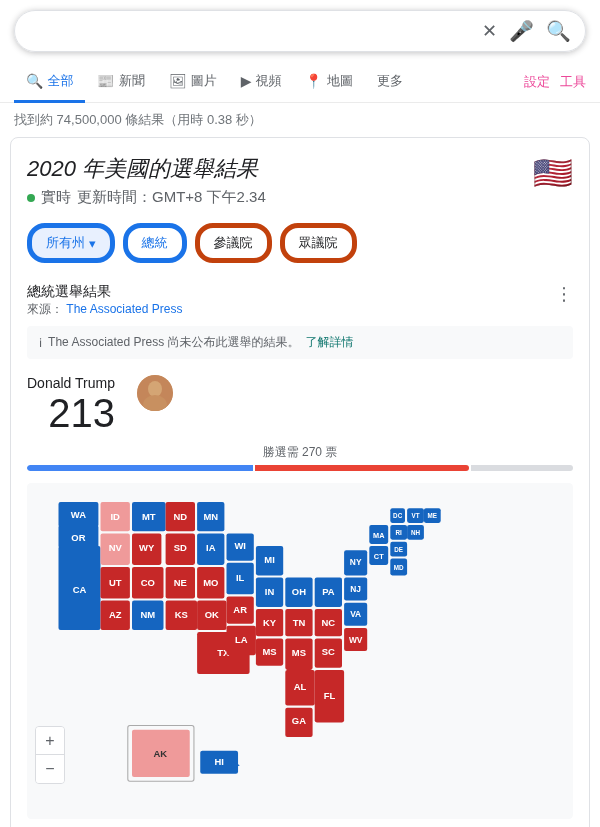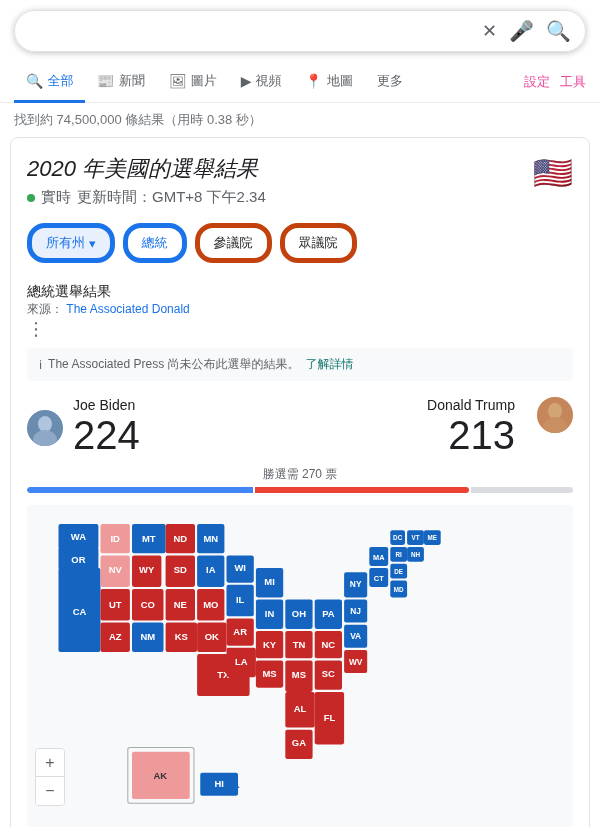--- a/index.html
+++ b/index.html
@@ -60,21 +60,20 @@
       font-size: 13px; color: #202124; background: #fff; cursor: pointer;
       display: flex; align-items: center; gap: 4px;
     }
     .filter-btn.active { border-color: #1a73e8; color: #1a73e8; }
     .filter-btn.selected { background: #e8f0fe; border-color: #1a73e8; color: #1a73e8; }
 
     
     .section-header {
       display: flex; justify-content: space-between; align-items: flex-start;
       padding: 12px 16px 4px 16px;
-      flex-direction: column;
     }
     .section-title { font-size: 14px; color: #202124; }
     .section-source { font-size: 12px; color: #5f6368; }
     .section-source a { color: #1a73e8; text-decoration: none; }
     .more-icon { color: #5f6368; font-size: 18px; cursor: pointer; }
 
     
     .notice-box {
       margin: 4px 16px;
       padding: 8px 12px;
@@ -219,46 +218,33 @@
     <button class="filter-btn">
       <span>眾議院</span>
     </button>
   </div>
 
   <div class="section-header">
     <div>
       <div class="section-title">總統選舉結果</div>
       <div class="section-source">
         <span>來源：</span>
-        <a>The Associated Donald</a>
+        <a>The Associated Press</a>
       </div>
     </div>
     <span class="more-icon">⋮</span>
   </div>
 
   <div class="notice-box">
     <span class="info-icon">ℹ</span>
     <span>The Associated Press 尚未公布此選舉的結果。</span>
     <a>了解詳情</a>
   </div>
 
   <div class="candidates-row">
-    <div class="candidate-left">
-      <div class="avatar avatar-biden">
-        <svg width="36" height="36" viewBox="0 0 36 36">
-          <circle cx="18" cy="18" r="18" fill="#6a8caf"></circle>
-          <ellipse cx="18" cy="14" rx="7" ry="8" fill="#b0c4de"></ellipse>
-          <ellipse cx="18" cy="30" rx="12" ry="10" fill="#8fa8c8"></ellipse>
-        </svg>
-      </div>
-      <div>
-        <div class="candidate-name">Joe Biden</div>
-        <div class="candidate-score">224</div>
-      </div>
-    </div>
     <div class="candidate-right">
       <div class="avatar avatar-trump">
         <svg width="36" height="36" viewBox="0 0 36 36">
           <circle cx="18" cy="18" r="18" fill="#c4865a"></circle>
           <ellipse cx="18" cy="14" rx="7" ry="8" fill="#d4a574"></ellipse>
           <ellipse cx="18" cy="30" rx="12" ry="10" fill="#c89060"></ellipse>
         </svg>
       </div>
       <div style="text-align:right">
         <div class="candidate-name">Donald Trump</div>

